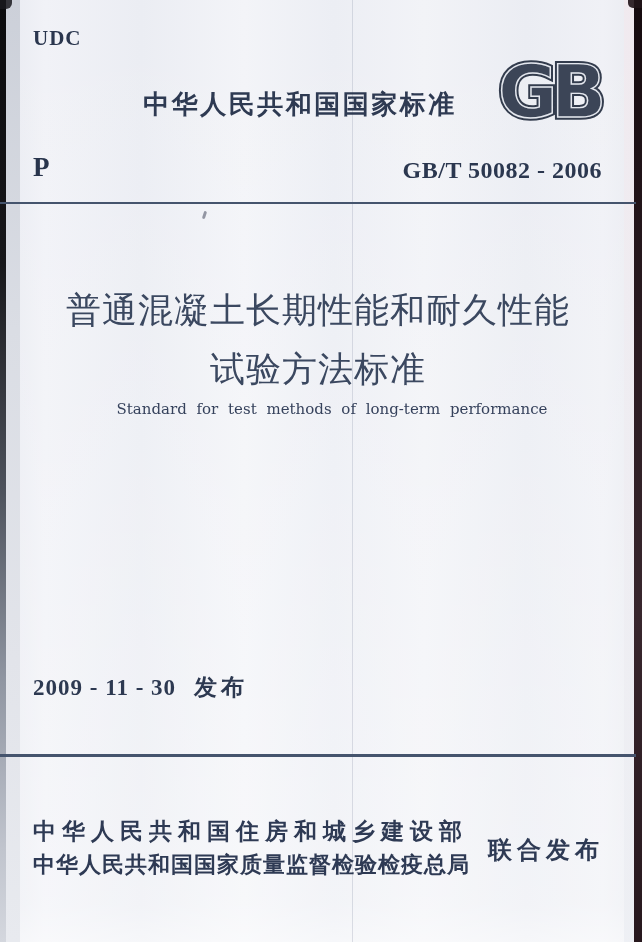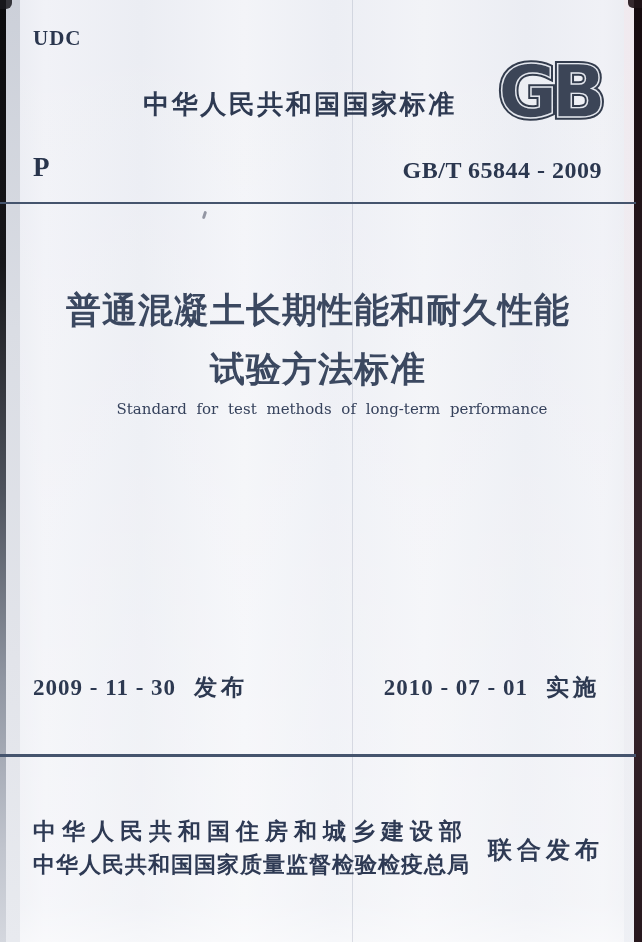--- a/index.html
+++ b/index.html
@@ -89,38 +89,38 @@
     font-weight: 700; font-size: 24px; letter-spacing: .5px;
     color: #2b374f;
   }
   .rule { position: absolute; left: 0; width: 636px; background: #45546d; }
   .rule-top { top: 202px; height: 2px; }
   .rule-bottom { top: 754px; height: 3px; }
 
   .title-zh {
     position: absolute; left: 0; width: 636px; text-align: center;
     font-family: "Liberation Serif", serif;
-    font-weight: 700; font-size: 35px; letter-spacing: 1px;
+    font-weight: 400; font-size: 35px; letter-spacing: 1px;
     color: #3b4860;
   }
   .title-zh-1 { top: 287px; }
   .title-zh-2 { top: 346px; }
 
   .title-en {
     position: absolute; left: 14px; width: 636px; text-align: center;
     font-family: "DejaVu Serif", "Liberation Serif", serif;
     font-weight: 400; font-size: 15px; word-spacing: 5px;
     color: #36425c;
   }
   .title-en-1 { top: 400px; }
   .title-en-2 { top: 435px; }
 
   .dates-row {
     position: absolute; left: 33px; right: 42px; top: 672px;
-    display: flex; justify-content: space-between; align-items: baseline;
+    display: flex; align-items: baseline;
   }
   .date-group { display: flex; align-items: baseline; }
   .date-value {
     font-family: "Liberation Serif", serif;
     font-weight: 700; font-size: 23px; letter-spacing: 1px;
     color: #2d3951;
   }
   .date-label {
     font-family: "Liberation Sans", sans-serif;
     font-weight: 700; font-size: 23px; letter-spacing: 4px;
@@ -161,38 +161,34 @@
 
   <div class="ns-heading">中华人民共和国国家标准</div>
 
   <svg class="gb-logo" viewBox="0 0 130 92" xmlns="http://www.w3.org/2000/svg" aria-hidden="true">
     <text x="65" y="74" text-anchor="middle" font-family="'DejaVu Sans', sans-serif" font-weight="900" font-size="80" letter-spacing="-7" fill="#3c4557" stroke="#333c4d" stroke-width="6" paint-order="stroke">GB</text>
     <text x="65" y="74" text-anchor="middle" font-family="'DejaVu Sans', sans-serif" font-weight="900" font-size="80" letter-spacing="-7" fill="none" stroke="#e4e7ee" stroke-width="1.6">GB</text>
   </svg>
 
   <div class="class-code">P</div>
 
-  <div class="std-number">GB/T 65844 - 2009</div>
+  <div class="std-number">GB/T 50082 - 2006</div>
 
   <div class="rule rule-top"></div>
 
   <div class="title-zh title-zh-1">普通混凝土长期性能和耐久性能</div>
   <div class="title-zh title-zh-2">试验方法标准</div>
 
   <div class="title-en title-en-1">Standard for test methods of long-term performance</div>
 
   <div class="dates-row">
     <div class="date-group">
       <span class="date-value">2009 - 11 - 30</span>
       <span class="date-label">发布</span>
     </div>
-    <div class="date-group">
-      <span class="date-value">2010 - 07 - 01</span>
-      <span class="date-label">实施</span>
-    </div>
   </div>
 
   <div class="rule rule-bottom"></div>
 
   <div class="publisher-line publisher-line-2">中华人民共和国国家质量监督检验检疫总局</div>
   <div class="publisher-line publisher-line-1">中华人民共和国住房和城乡建设部</div>
   <div class="joint-label">联合发布</div>
 
 </div>
 

